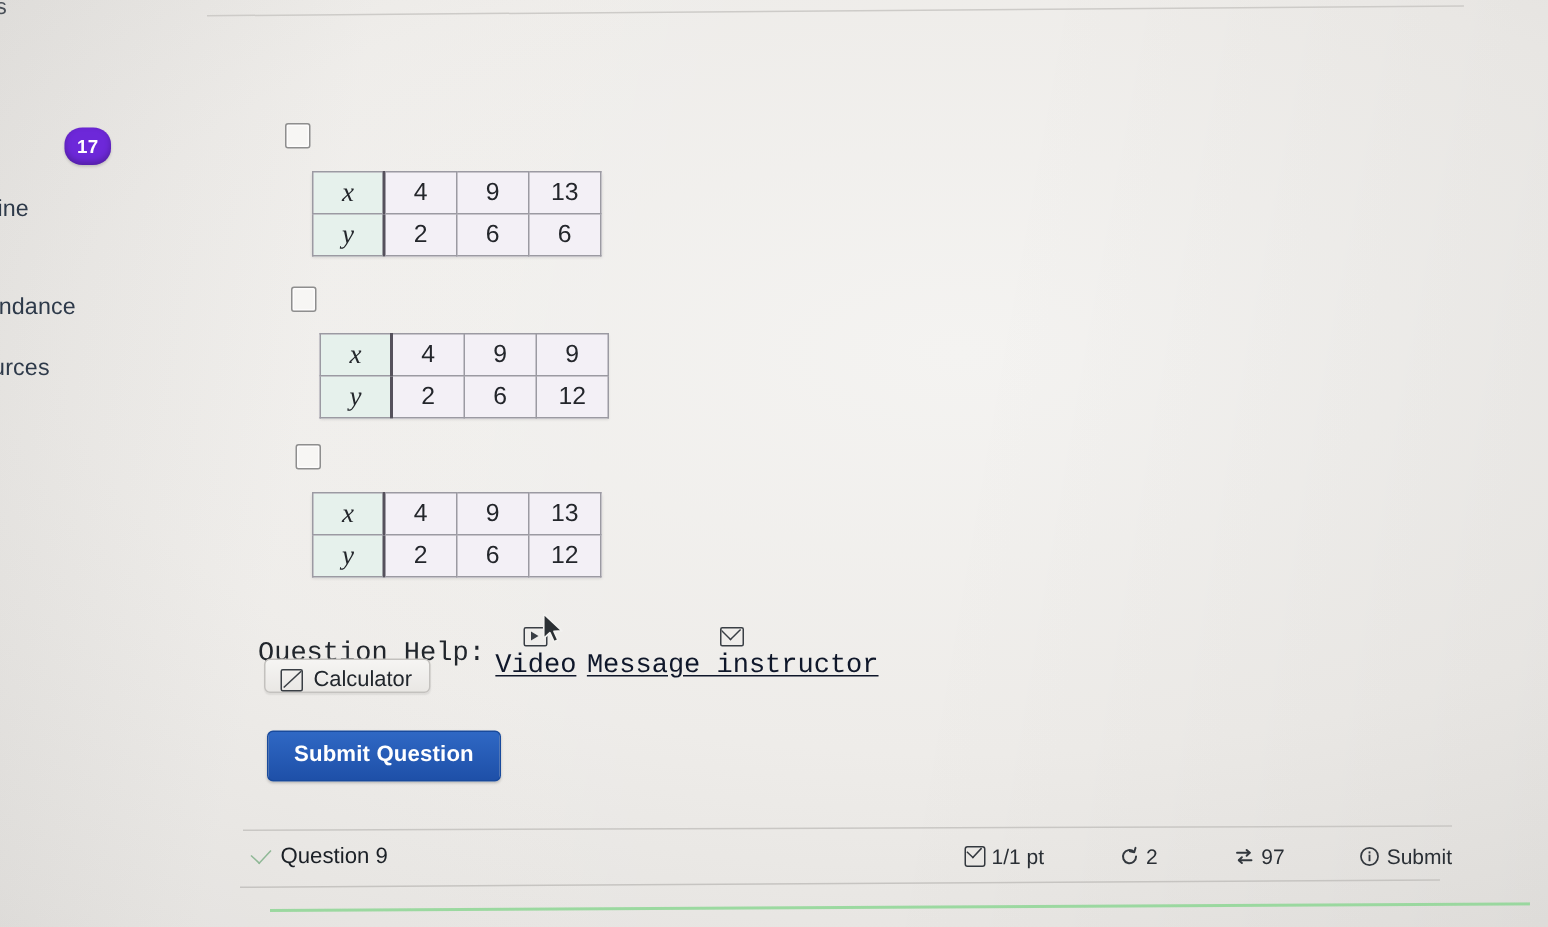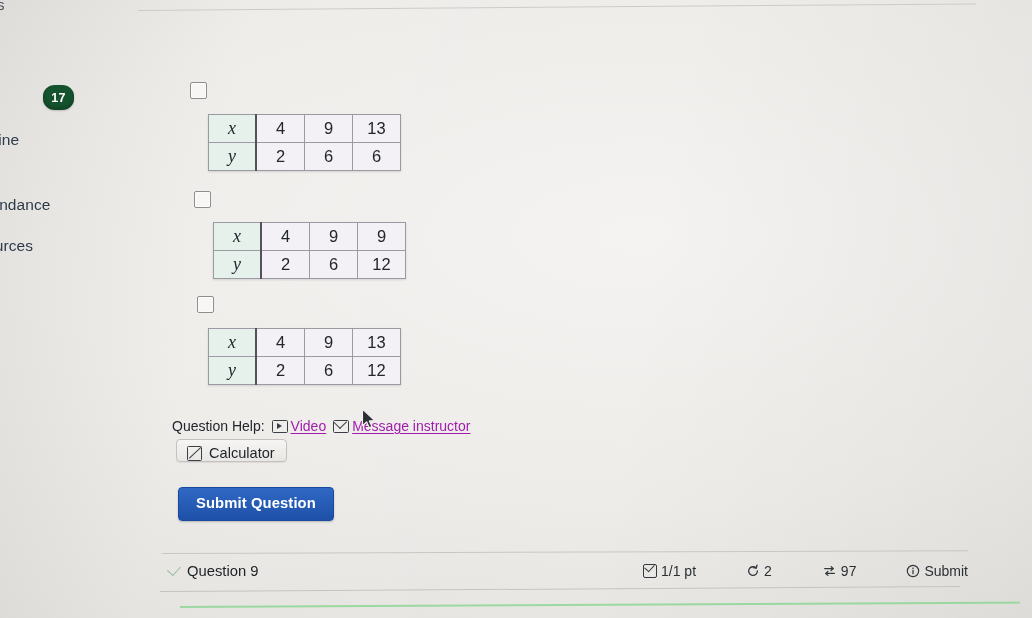--- a/index.html
+++ b/index.html
@@ -50,21 +50,21 @@
   #side-top-frag { left: -3px; top: -4px; font-size: 15px; color: #4a5058; }
   #side-online    { left: -14px; top: 131px; }
   #side-attend    { left: -14px; top: 196px; }
   #side-resources { left: -14px; top: 237px; }
 
   #badge-17 {
     position: absolute;
     left: 43px; top: 85px;
     width: 31px; height: 25px;
     border-radius: 12px / 11px;
-    background: #14532d;
+    background: #6d28d9;
     box-shadow: inset 0 -2px 4px rgba(0,0,0,.25), 0 1px 2px rgba(0,0,0,.18);
     color: #fff;
     font-size: 12.5px;
     font-weight: bold;
     display: flex;
     align-items: center;
     justify-content: center;
     letter-spacing: .2px;
     text-align: center;
   }
@@ -144,31 +144,33 @@
     padding: 0 6px;
   }
 
   
   #help-row {
     position: absolute;
     left: 172px; top: 418px;
     display: flex;
     align-items: center;
     gap: 7px;
-    font-size: 14px;
+    font-size: 18px;
     color: #21262c;
     white-space: nowrap;
+    font-family: Liberation Mono, monospace;
   }
   #help-row .help-label { font-weight: normal; }
   .help-link {
     display: inline-flex;
     align-items: center;
     gap: 3px;
-    color: #a21caf;
+    color: #0f172a;
     text-decoration: none;
+    flex-direction: column;
   }
   .help-link .lbl {
     text-decoration: underline;
     text-underline-offset: 2px;
   }
 
   .icon-video {
     display: inline-block;
     width: 14px; height: 11px;
     border: 1.4px solid #3a3f45;

